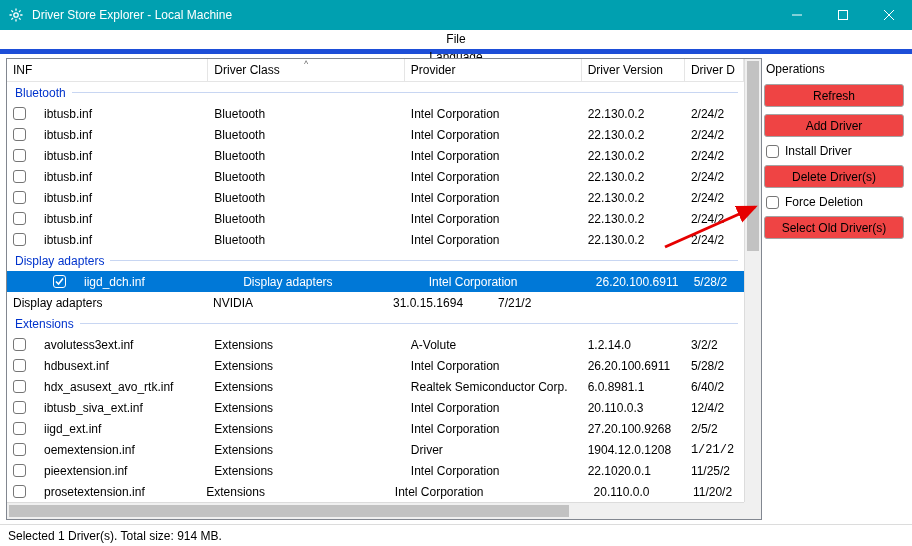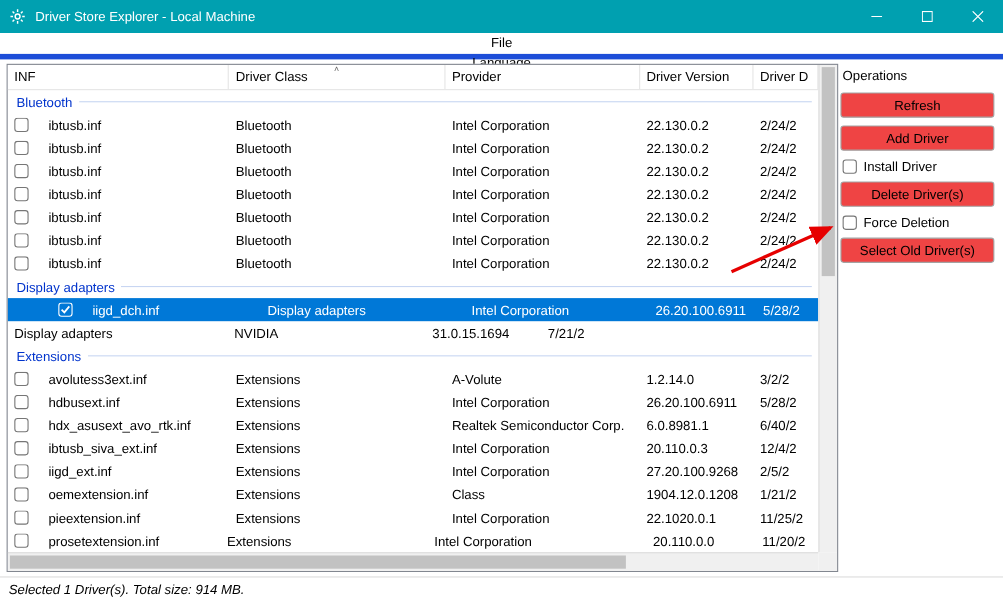--- a/index.html
+++ b/index.html
@@ -30,21 +30,21 @@
   .row.selected .chk svg path { stroke:#fff; }
   .vscroll { position:absolute; top:0; right:0; bottom:17px; width:17px; background:#f0f0f0; border-left:1px solid #dcdcdc; }
   .vscroll .thumb { position:absolute; left:2px; right:2px; top:2px; height:190px; background:#c2c2c2; border-radius:0; }
   .hscroll { position:absolute; left:0; right:17px; bottom:0; height:17px; background:#f0f0f0; border-top:1px solid #dcdcdc; }
   .hscroll .thumb { position:absolute; top:2px; bottom:2px; left:2px; width:560px; background:#c2c2c2; }
   .corner { position:absolute; right:0; bottom:0; width:17px; height:17px; background:#f0f0f0; }
   .rightpane { width:148px; padding:6px 8px 6px 0; display:flex; flex-direction:column; }
   .panetitle { font-size:12px; padding:2px 0 8px 2px; }
   .btn { height:23px; border:1px solid #a3a3a3; border-radius:3px; background:#ef4444; display:flex; align-items:center; justify-content:center; margin-bottom:7px; }
   .chkline { display:flex; align-items:center; gap:6px; margin:0 0 7px 2px; }
-  .statusbar { height:22px; border-top:1px solid #dcdcdc; display:flex; align-items:center; padding:0 8px; font-size:12px; color:#000;font-style:italic; }
+  .statusbar { height:22px; border-top:1px solid #dcdcdc; display:flex; align-items:center; padding:0 8px; font-size:12px; color:#000; }
   .arrow { position:absolute; pointer-events:none; }
 </style>
 </head>
 <body>
 
 <div class="titlebar">
   <span class="appicon">
     <svg width="16" height="16" viewBox="0 0 16 16">
         <g fill="none" stroke="#fff" stroke-width="1.3">
           <circle cx="8" cy="8" r="2.2"></circle>
@@ -241,23 +241,23 @@
               <div class="cell" style="width: 180px;">Intel Corporation</div>
               <div class="cell" style="width: 105px;">27.20.100.9268</div>
               <div class="cell" style="width: 60px;">2/5/2</div>
             </div>
             <div class="row">
               <div class="cell inf" style="width: 205px;">
                 <span class="chk"></span>
                 <span>oemextension.inf</span>
               </div>
               <div class="cell" style="width: 200px;">Extensions</div>
-              <div class="cell" style="width: 180px;">Class</div>
+              <div class="cell" style="width: 180px;">Driver</div>
               <div class="cell" style="width: 105px;">1904.12.0.1208</div>
-              <div class="cell" style="width: 60px;">1/21/2</div>
+              <div class="cell" style="width: 60px; font-family: Liberation Mono, monospace;">1/21/2</div>
             </div>
             <div class="row">
               <div class="cell inf" style="width: 205px;">
                 <span class="chk"></span>
                 <span>pieextension.inf</span>
               </div>
               <div class="cell" style="width: 200px;">Extensions</div>
               <div class="cell" style="width: 180px;">Intel Corporation</div>
               <div class="cell" style="width: 105px;">22.1020.0.1</div>
               <div class="cell" style="width: 60px;">11/25/2</div>

